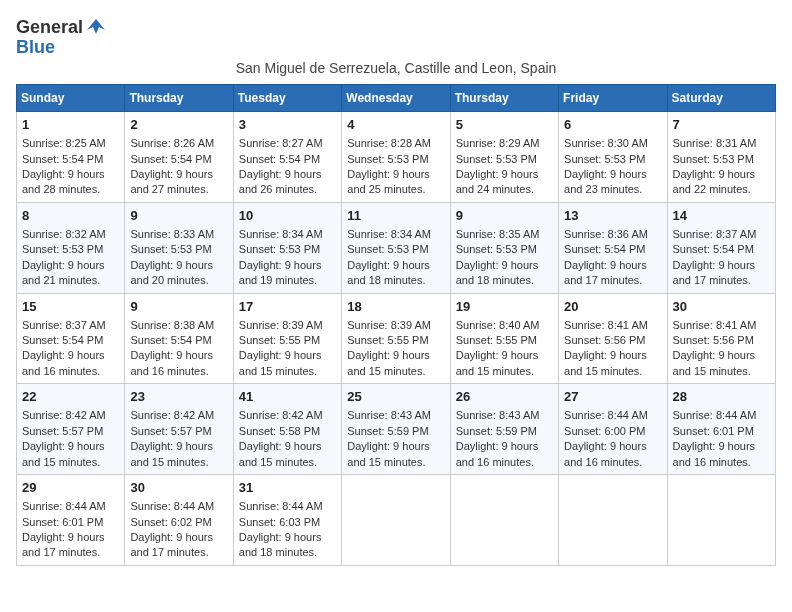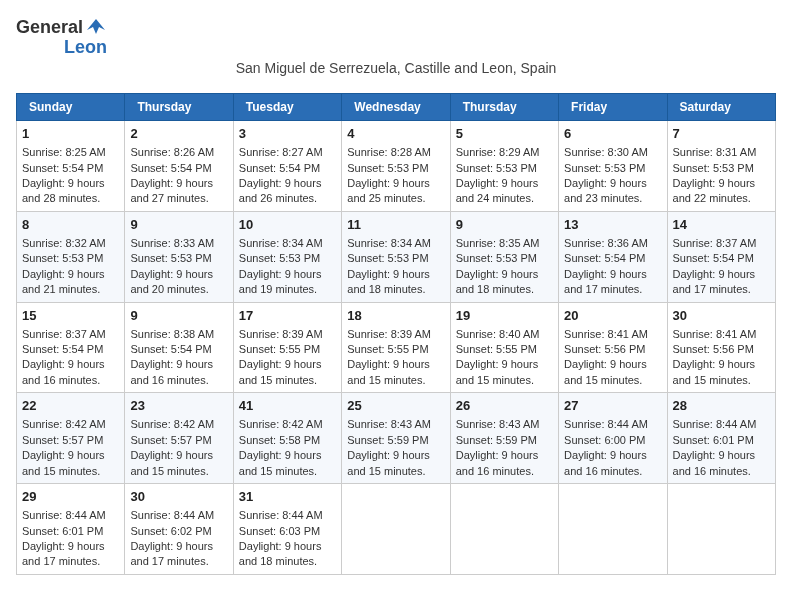--- a/index.html
+++ b/index.html
@@ -12,48 +12,48 @@
     }
     .header-area {
       display: flex;
       justify-content: space-between;
       align-items: flex-start;
       margin-bottom: 4px;
     }
     .logo {
       display: flex;
       flex-direction: column;
-      align-items: flex-end;
+      align-items: flex-start;
       line-height: 1;
     }
     .logo-top-row {
       display: flex;
       align-items: center;
     }
     .month-title {
       font-size: 32px;
       font-weight: bold;
       color: #222;
       text-align: right;
     }
     .location-title {
       font-size: 14px;
       color: #444;
       text-align: center;
-      margin-bottom: 17px;
+      margin-bottom: 8px;
     }
     .calendar-table {
       width: 100%;
       border-collapse: collapse;
       font-size: 11px;
     }
     .calendar-table thead tr th {
       background-color: #2a6db5;
       color: #fff;
-      padding: 6px 12px;
+      padding: 6px 4px;
       text-align: left;
       font-size: 12px;
       font-weight: bold;
       border: 1px solid #1a5a9a;
     }
     .calendar-table tbody tr td {
       vertical-align: top;
       padding: 4px 5px;
       border: 1px solid #ccc;
       width: 108px;
@@ -84,21 +84,21 @@
 <body>
 
 <div class="header-area">
   <div class="logo">
     <div class="logo-top-row">
       <span style="font-size:18px;font-weight:bold;color:#333;">General</span>
       <svg width="22" height="22" viewBox="0 0 22 22" style="margin-left:2px;">
         <polygon points="11,3 20,14 14,11 11,18 8,11 2,14" fill="#2a6db5"></polygon>
       </svg>
     </div>
-    <span style="font-size:18px;font-weight:bold;color:#2a6db5;">Leon</span>
+    <span style="font-size:18px;font-weight:bold;color:#2a6db5;">Blue</span>
   </div>
 </div>
 
 <div class="location-title">San Miguel de Serrezuela, Castille and Leon, Spain</div>
 
 <table class="calendar-table">
   <thead>
     <tr id="dow-header">
         <th>Sunday</th>
         <th>Thursday</th>

